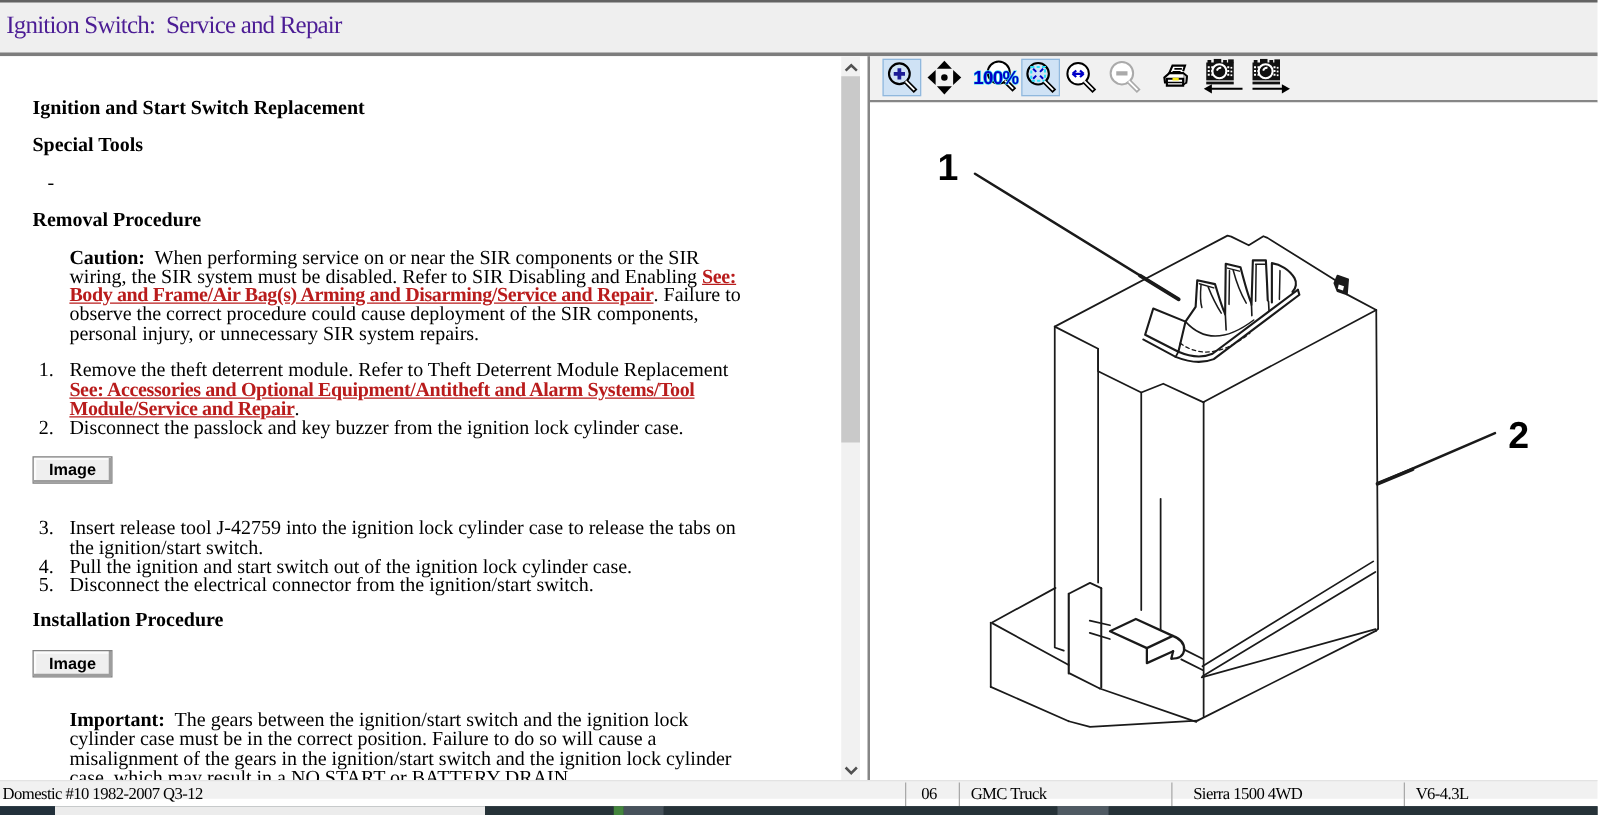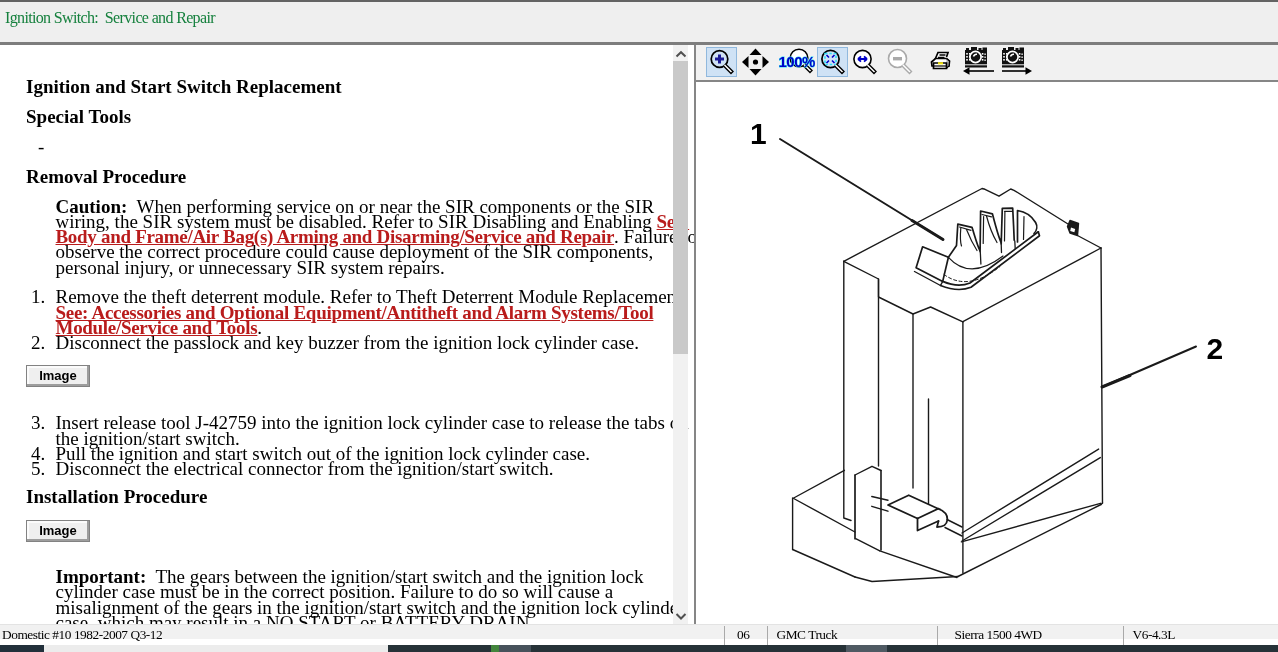--- a/index.html
+++ b/index.html
@@ -1,22 +1,22 @@
 <!DOCTYPE html>
 <html><head>
 <meta charset="utf-8">
 <style>
 * { margin:0; padding:0; box-sizing:border-box; }
 html,body { width:1278px; height:652px; overflow:hidden; background:#fff;
   font-family:"Liberation Serif", serif; }
 #titlebar { position:absolute; left:0; top:0; width:1278px; height:45px;
   background:#efefef; border-top:2px solid #636363; border-bottom:3px solid #7d7d7d; }
-#titlebar .t { position:absolute; left:5px; top:7px; font-size:16px; letter-spacing:-0.65px; color:#15803d; }
+#titlebar .t { position:absolute; left:5px; top:7px; font-size:20px; letter-spacing:-0.65px; color:#4c1d95; }
 #leftpanel { position:absolute; left:0; top:45px; width:694px; height:580px; background:#fff; overflow:hidden; }
-.blk { position:absolute; font-size:19px; line-height:15.3px; color:#000; white-space:nowrap; }
+.blk { position:absolute; font-size:16px; line-height:15.3px; color:#000; white-space:nowrap; }
 .b { font-weight:bold; }
 a.lnk { color:#b91c1c; font-weight:bold; text-decoration:underline; letter-spacing:-0.3px; }
 .num { position:absolute; left:31px; width:14px; }
 .imgbtn { position:absolute; left:26px; width:64px; height:22px; background:#efefef;
   border:1px solid #828282; box-shadow:inset -2px -2px 0 #9d9d9d, inset 2px 2px 0 #fbfbfb;
   font-family:"Liberation Sans", sans-serif; font-weight:bold; font-size:13px;
   text-align:center; line-height:20px; color:#000; }
 
 #sbar { position:absolute; left:673px; top:45px; width:15px; height:579px; background:#f1f1f1; }
 #sthumb { position:absolute; left:673px; top:61px; width:15px; height:293px; background:#c9c9c9; }
@@ -48,21 +48,21 @@
   <div class="blk" style="left:38px; top:93.6px;">-</div>
   <div class="blk b" style="left:26px; top:123.6px;">Removal Procedure</div>
   <div class="blk" style="left:55.5px; top:153.6px;"><span class="b">Caution:</span>&nbsp; When performing service on or near the SIR components or the SIR<br>
 wiring, the SIR system must be disabled. Refer to SIR Disabling and Enabling <a class="lnk">See:</a><br>
 <a class="lnk">Body and Frame/Air Bag(s) Arming and Disarming/Service and Repair</a>. Failure to<br>
 observe the correct procedure could cause deployment of the SIR components,<br>
 personal injury, or unnecessary SIR system repairs.</div>
   <div class="blk num" style="top:244.3px;">1.</div>
   <div class="blk" style="left:55.5px; top:244.3px;">Remove the theft deterrent module. Refer to Theft Deterrent Module Replacement<br>
 <a class="lnk">See: Accessories and Optional Equipment/Antitheft and Alarm Systems/Tool</a><br>
-<a class="lnk">Module/Service and Tools</a>.</div>
+<a class="lnk">Module/Service and Repair</a>.</div>
   <div class="blk num" style="top:290.2px;">2.</div>
   <div class="blk" style="left:55.5px; top:290.2px;">Disconnect the passlock and key buzzer from the ignition lock cylinder case.</div>
   <div class="imgbtn" style="top:320px;">Image</div>
   <div class="blk num" style="top:370.3px;">3.</div>
   <div class="blk" style="left:55.5px; top:370.3px;">Insert release tool J-42759 into the ignition lock cylinder case to release the tabs on<br>
 the ignition/start switch.</div>
   <div class="blk num" style="top:400.9px;">4.</div>
   <div class="blk" style="left:55.5px; top:400.9px;">Pull the ignition and start switch out of the ignition lock cylinder case.</div>
   <div class="blk num" style="top:416.2px;">5.</div>
   <div class="blk" style="left:55.5px; top:416.2px;">Disconnect the electrical connector from the ignition/start switch.</div>

